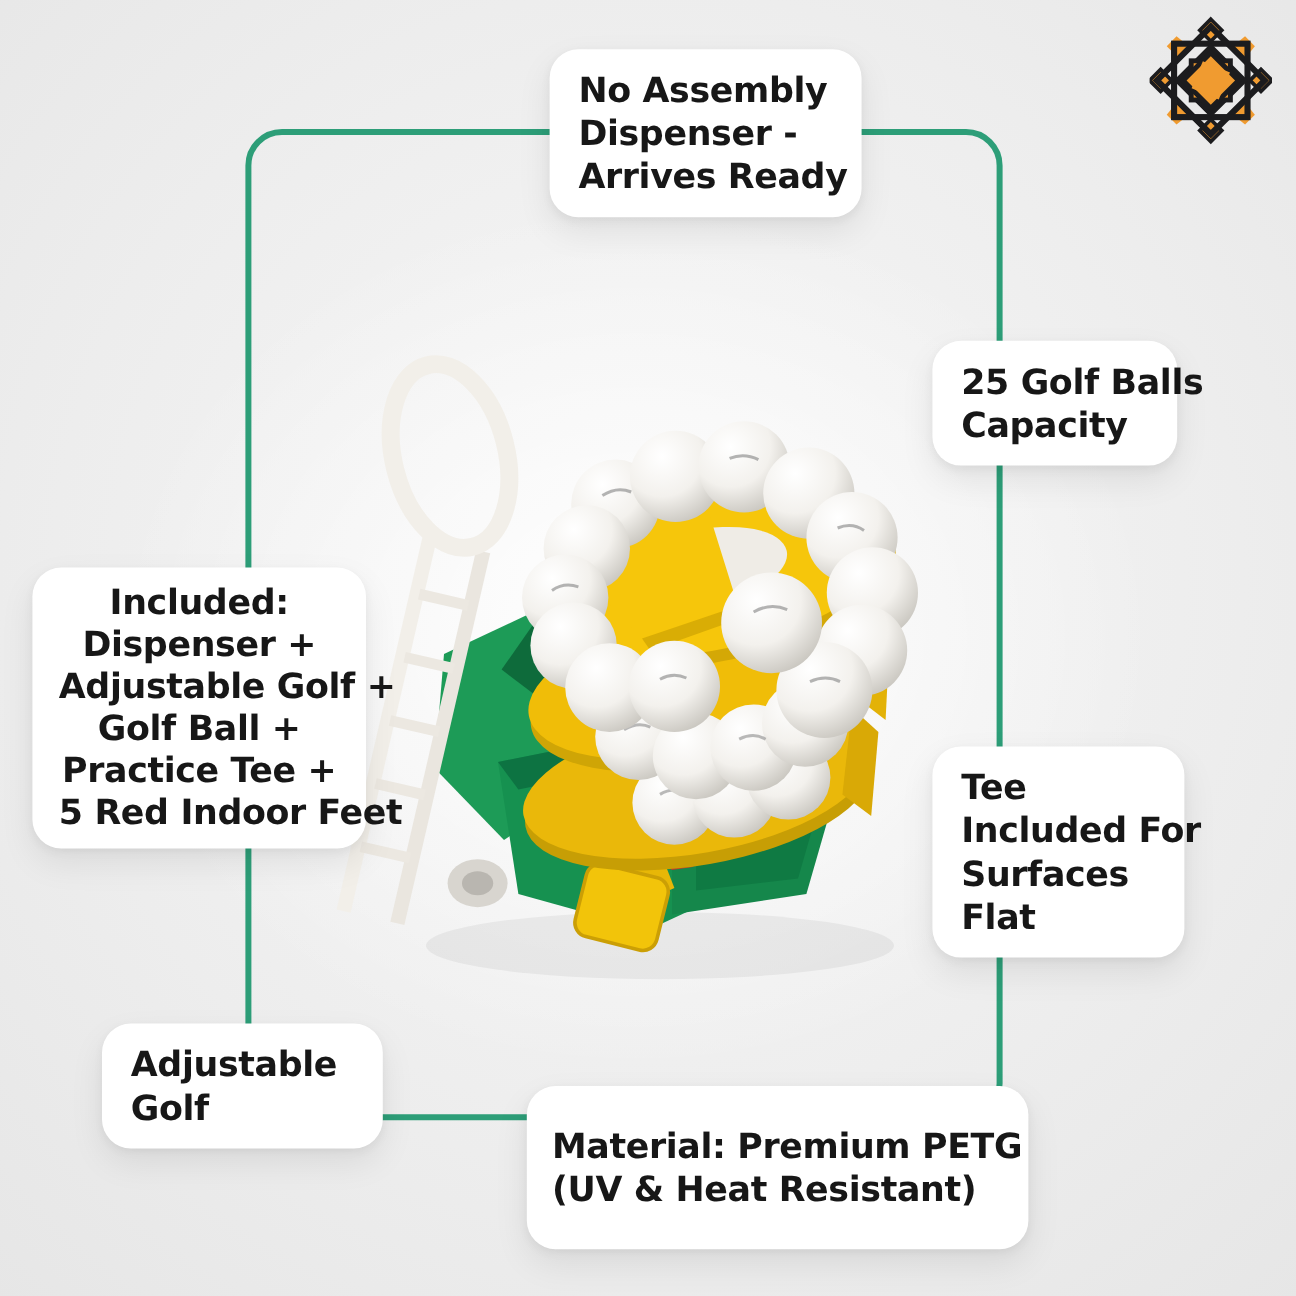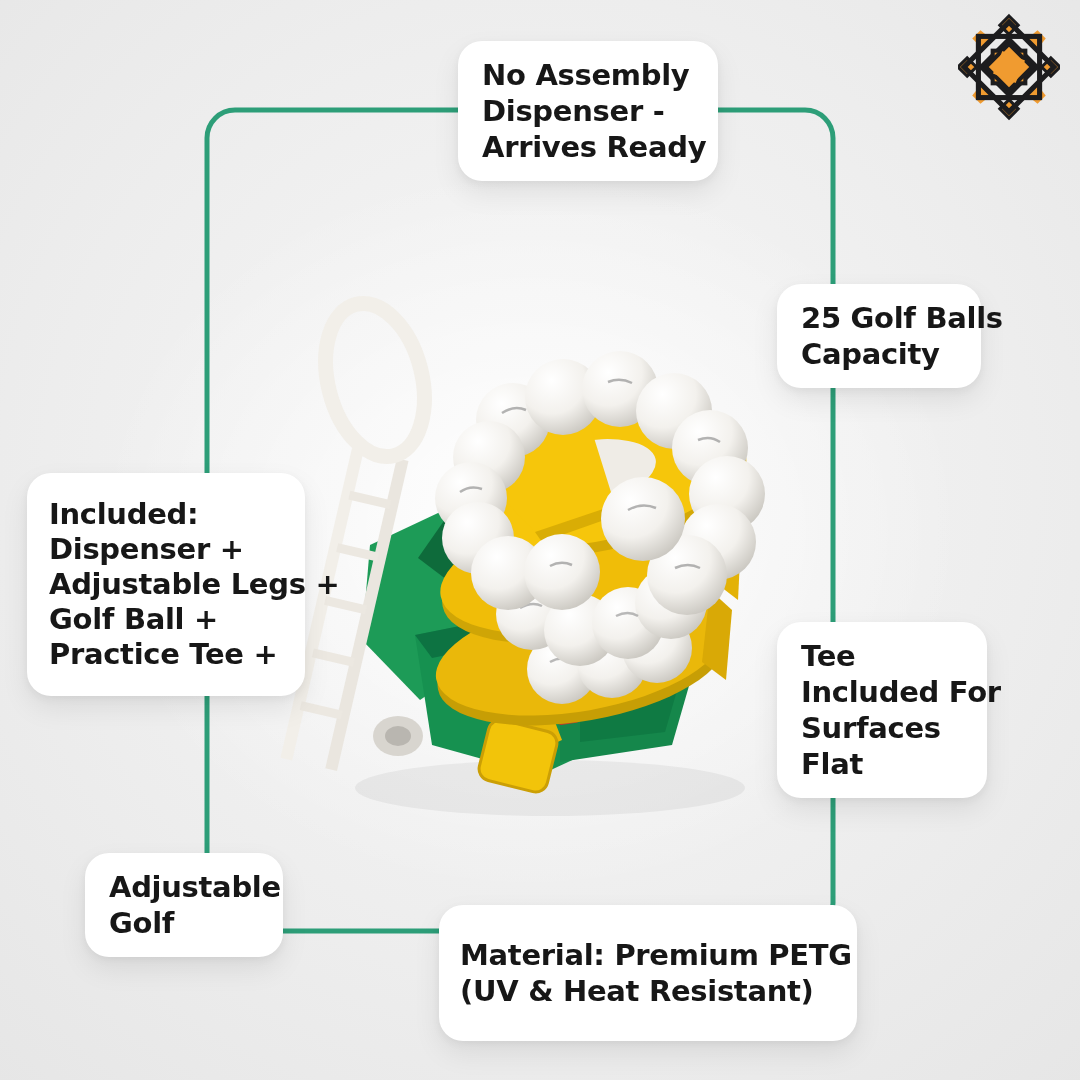--- a/index.html
+++ b/index.html
@@ -20,21 +20,21 @@
     box-shadow:0 12px 28px rgba(0,0,0,.08), 0 3px 8px rgba(0,0,0,.05);
     color:#171717;
     font-weight:bold;
     font-size:29px;
     line-height:36px;
     padding:16px 24px;
     box-sizing:border-box;
     letter-spacing:-0.3px;
   }
   .callout .line{display:block;white-space:nowrap;}
-  #callout-included{line-height:35px;padding:24px 22px;}
+  #callout-included{line-height:35px;padding:12px 22px;text-align:center;}
   #callout-material{padding:32px 21px;}
   #logo{position:absolute;left:958px;top:12px;width:102px;height:110px;}
 </style>
 </head>
 <body>
 
 <div id="canvas">
 
   <svg class="layer" width="1080" height="1080" viewBox="0 0 1080 1080">
     <rect x="207" y="110" width="626" height="821" rx="28" fill="none" stroke="#2D9E78" stroke-width="5"></rect>
@@ -161,33 +161,34 @@
   </div>
 
   <div class="callout" id="callout-capacity" style="left:777px;top:252px;width:204px;margin-top:32px;">
     <span class="line">25 Golf Balls</span>
     <span class="line">Capacity</span>
   </div>
 
   <div class="callout" id="callout-included" style="left:27px;top:473px;width:278px;">
     <span class="line">Included:</span>
     <span class="line">Dispenser +</span>
-    <span class="line">Adjustable Legs +</span>
+    <span class="line">Adjustable Golf +</span>
     <span class="line">Golf Ball +</span>
     <span class="line">Practice Tee +</span>
+    <span class="line">5 Red Indoor Feet</span>
   </div>
 
   <div class="callout" id="callout-tee" style="left:777px;top:622px;width:210px;">
     <span class="line">Tee</span>
     <span class="line">Included For</span>
     <span class="line">Surfaces</span>
     <span class="line">Flat</span>
   </div>
 
-  <div class="callout" id="callout-legs" style="left:85px;top:853px;width:198px;">
+  <div class="callout" id="callout-legs" style="left:85px;top:853px;width:234px;">
     <span class="line">Adjustable</span>
     <span class="line">Golf</span>
   </div>
 
   <div class="callout" id="callout-material" style="left:439px;top:905px;width:418px;">
     <span class="line">Material: Premium PETG</span>
     <span class="line">(UV &amp; Heat Resistant)</span>
   </div>
 
   <svg id="logo" viewBox="0 0 100 100">

